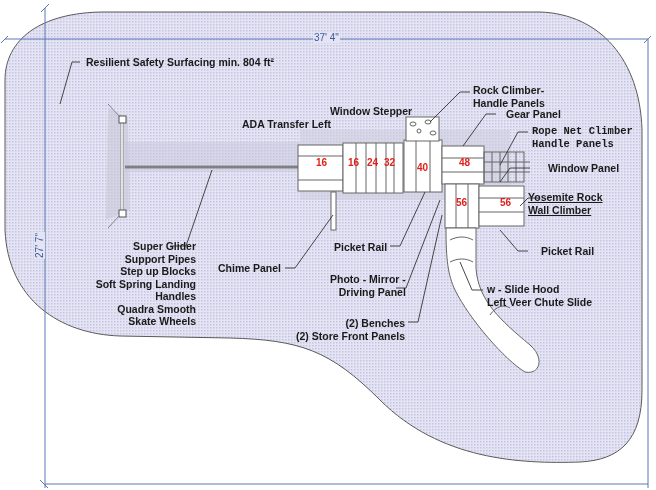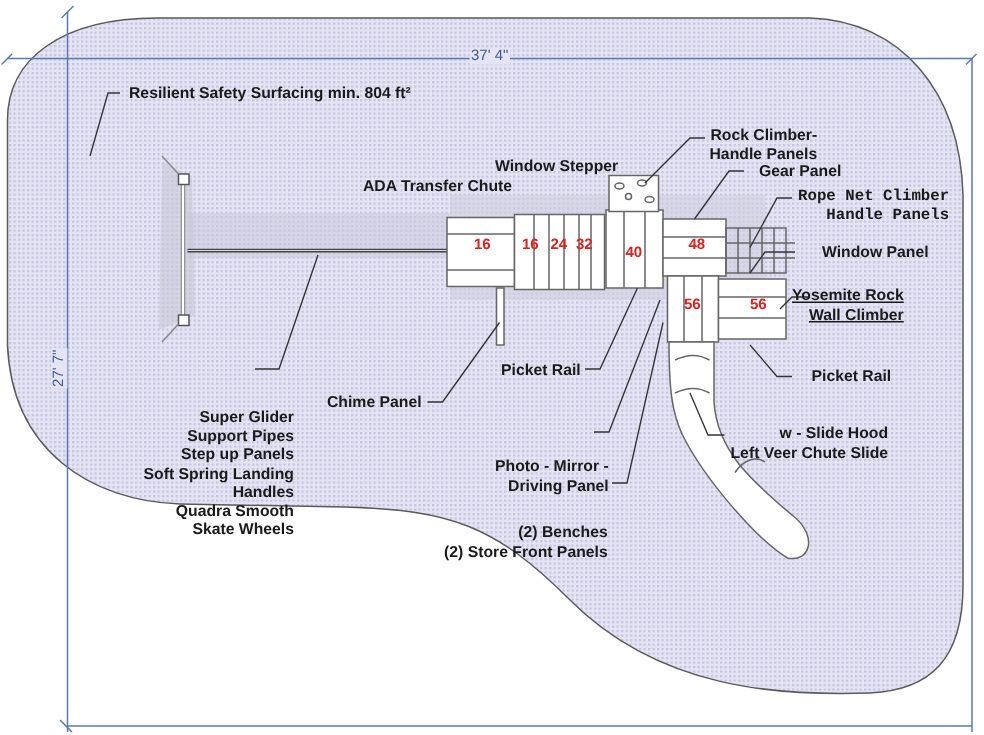--- a/index.html
+++ b/index.html
@@ -1,21 +1,21 @@
 <!DOCTYPE html>
 <html><head>
 <meta charset="utf-8">
 <style>
   html, body { margin: 0; padding: 0; background: #ffffff; }
   body { width: 656px; height: 490px; position: relative; overflow: hidden;
          font-family: "Liberation Sans", sans-serif; }
   #diagram { position: absolute; left: 0; top: 0; width: 656px; height: 490px; }
   .lbl { position: absolute; font-family: "Liberation Sans", sans-serif; font-weight: bold;
-         font-size: 10.5px; color: #1a1a1a; line-height: 12.5px; white-space: nowrap; text-align: right; }
-  .lbl.r { text-align: right; margin-top: 32px; }
+         font-size: 10.5px; color: #1a1a1a; line-height: 12.5px; white-space: nowrap; }
+  .lbl.r { text-align: right; }
   .dim { position: absolute; font-family: "Liberation Sans", sans-serif; font-size: 10px;
          color: #3d5a99; background: transparent; white-space: nowrap; }
   .deck-num { font-family: "Liberation Sans", sans-serif; font-size: 10px; font-weight: bold; fill: #e0201c; }
 </style>
 </head>
 <body>
 
 <svg id="diagram" width="656" height="490" viewBox="0 0 656 490" xmlns="http://www.w3.org/2000/svg">
   <defs>
     <pattern id="hatch" width="3" height="3" patternUnits="userSpaceOnUse">
@@ -136,21 +136,21 @@
     <polyline points="285,268 295,268 333,215"></polyline>
     <polyline points="396,288 406,288 440,200"></polyline>
     <polyline points="408,322 418,322 442,215"></polyline>
   </g>
 </svg>
 
 <div class="dim" style="left:313px; top:32px; background:#e4e4f4; padding:0 1px;">37' 4"</div>
 <div class="dim" style="left:26px; top:240px; transform:rotate(-90deg); background:#e4e4f4; padding:0 1px;">27' 7"</div>
 
 <div class="lbl" style="left:86px; top:56px;">Resilient Safety Surfacing min. 804 ft²</div>
-<div class="lbl" style="left:242px; top:118px;">ADA Transfer Chute</div>
+<div class="lbl" style="left:242px; top:118px;">ADA Transfer Left</div>
 <div class="lbl" style="left:330px; top:105px;">Window Stepper</div>
 
 <div class="lbl" style="left:473px; top:84px;">
   <div>Rock Climber-</div>
   <div>Handle Panels</div>
 </div>
 <div class="lbl" style="left:506px; top:108px;">Gear Panel</div>
 <div class="lbl" style="left:532px; top:125px;font-family:Liberation Mono, monospace;">
   <div>Rope Net Climber</div>
   <div>Handle Panels</div>
@@ -173,18 +173,18 @@
   <div>Driving Panel</div>
 </div>
 <div class="lbl r" style="left:296px; top:317px;">
   <div>(2) Benches</div>
   <div>(2) Store Front Panels</div>
 </div>
 
 <div class="lbl r" style="left:80px; top:240px; width:116px;">
   <div>Super Glider</div>
   <div>Support Pipes</div>
-  <div>Step up Panels</div>
+  <div>Step up Blocks</div>
   <div>Soft Spring Landing</div>
   <div>Handles</div>
   <div>Quadra Smooth</div>
   <div>Skate Wheels</div>
 </div>
 
 </body></html>

